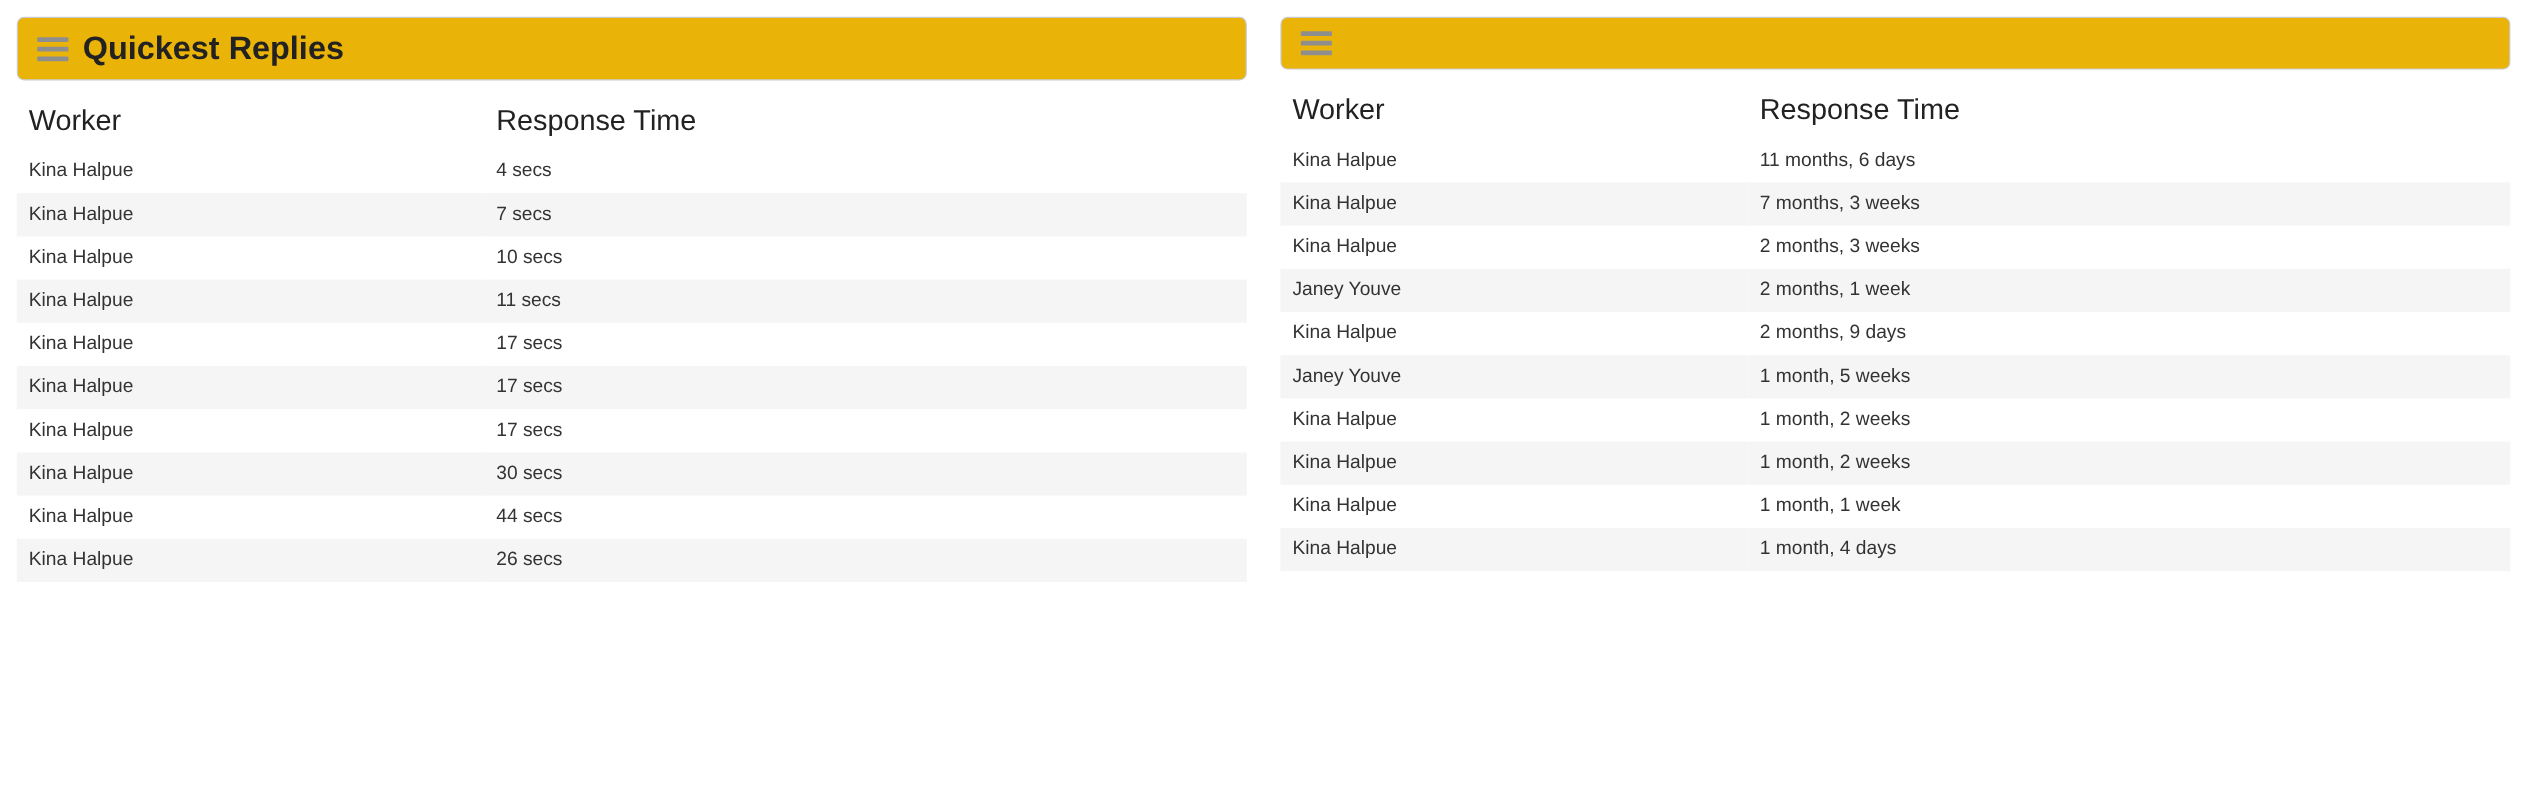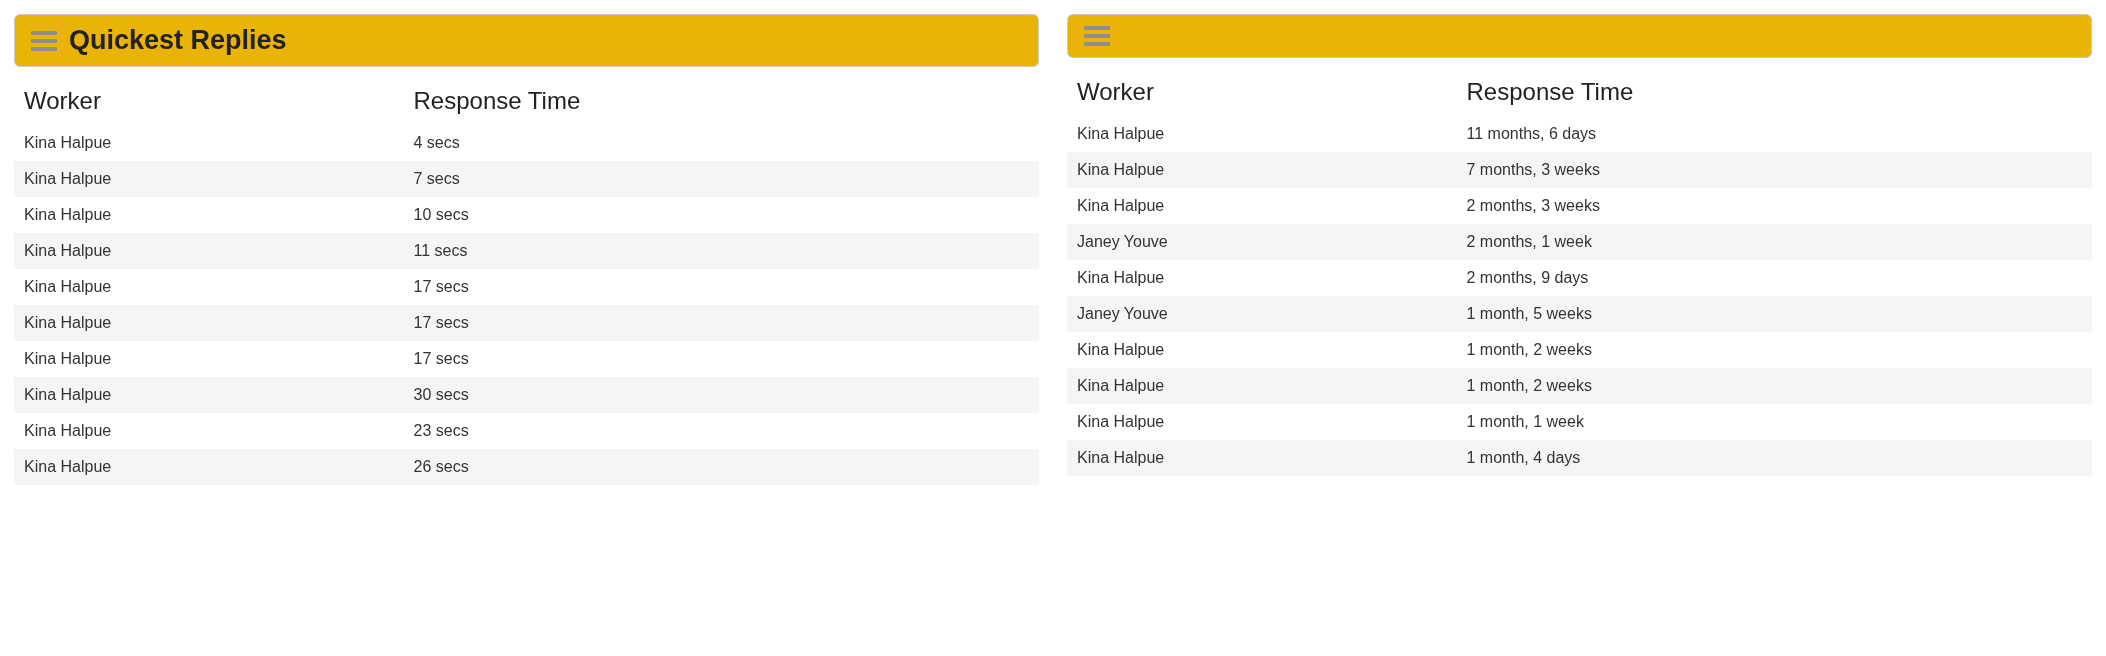--- a/index.html
+++ b/index.html
@@ -125,21 +125,21 @@
         <tr>
             <td>Kina Halpue</td>
             <td>17 secs</td>
           </tr>
         <tr>
             <td>Kina Halpue</td>
             <td>30 secs</td>
           </tr>
         <tr>
             <td>Kina Halpue</td>
-            <td>23 secs</td>
+            <td>44 secs</td>
           </tr>
         <tr>
             <td>Kina Halpue</td>
             <td>26 secs</td>
           </tr>
       </tbody>
     </table>
   </div>
 
   <div class="panel">

